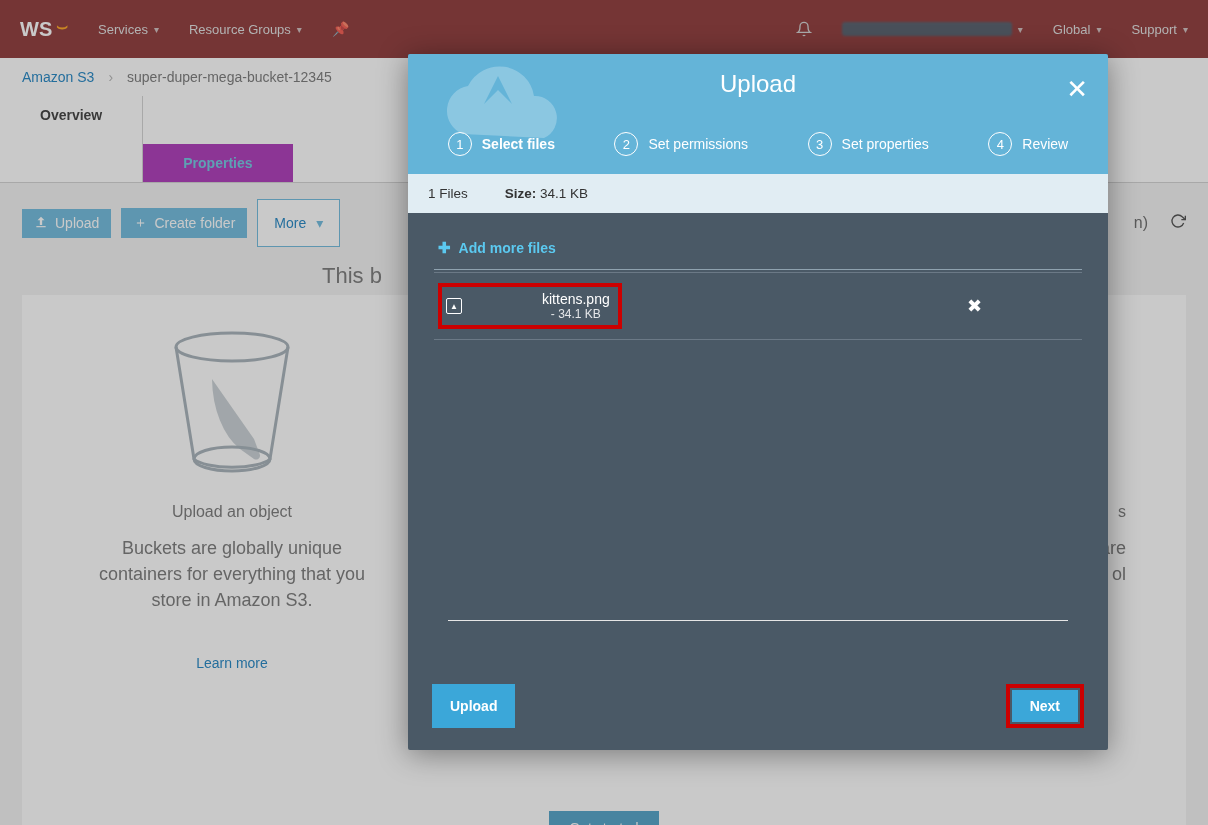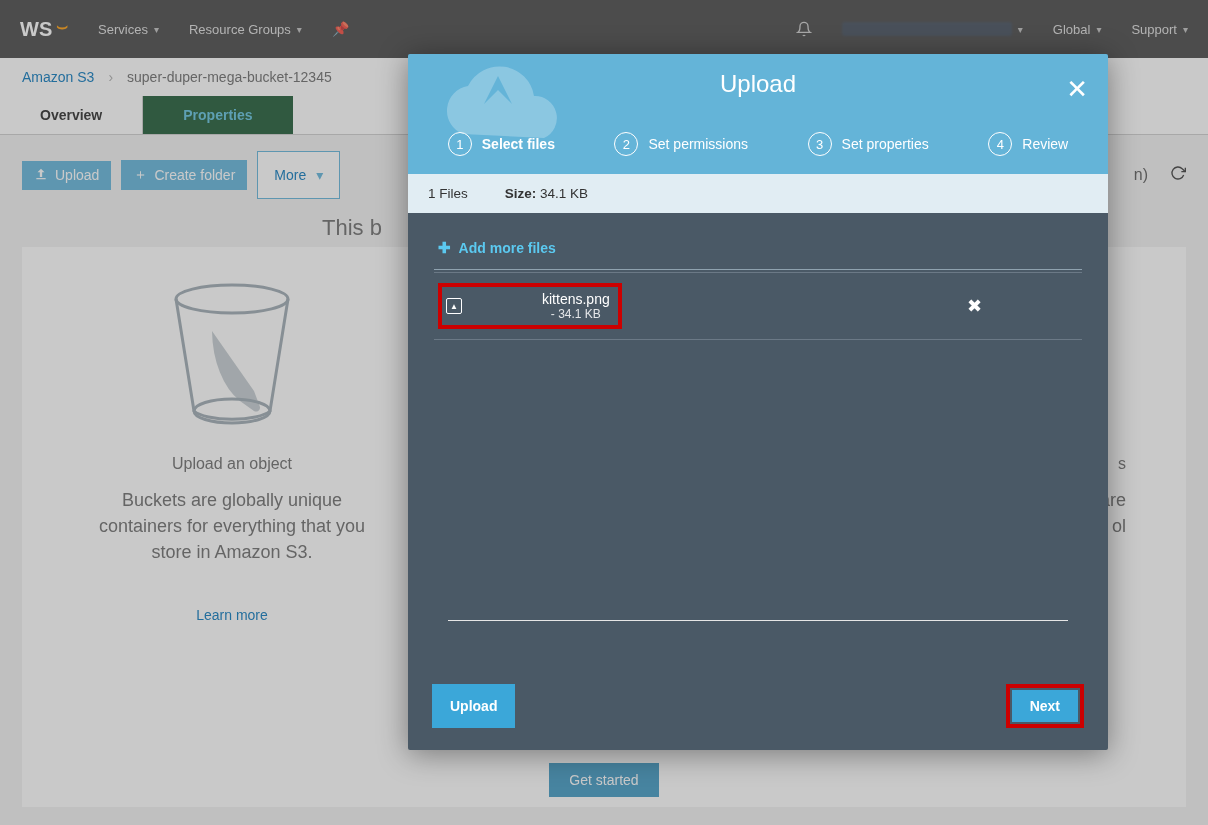--- a/index.html
+++ b/index.html
@@ -1,37 +1,37 @@
 <!DOCTYPE html>
 <html><head>
 <meta charset="utf-8">
 <style>
   * { box-sizing: border-box; margin: 0; padding: 0; font-family: "Helvetica Neue", Arial, sans-serif; }
   html, body { width: 1208px; height: 825px; overflow: hidden; background: #f2f2f2; }
   
   .topnav {
-    height: 58px; background: #404040; display: flex; align-items: center;
+    height: 58px; background: #7f1d1d; display: flex; align-items: center;
     color: #ddd; font-size: 13px; padding: 0 20px; gap: 30px;
   }
   .topnav .logo { font-weight: 700; font-size: 20px; color: #fff; display:flex; align-items:center; gap:4px;}
   .topnav .logo .swoosh { color:#ff9900; font-size:18px; margin-top:-6px;}
   .topnav .spacer { margin-left: auto; }
   .topnav .item { display:flex; align-items:center; gap:6px; cursor:pointer; }
   .topnav .caret { font-size:10px; opacity:.8; }
   .topnav .pin { font-size:14px; }
   .topnav .bell { font-size:15px; }
   .topnav .user-blur { width:170px; height:14px; background:#3b4655; border-radius:3px; filter:blur(1px);}
   
   .crumb-bar { background:#fff; padding:11px 22px; display:flex; align-items:flex-end; gap:14px; font-size:14px; color:#666;}
   .crumb-bar a { color:#0073bb; text-decoration:none; cursor:pointer;}
   .crumb-bar .sep { color:#aaa; }
   
   .tabs { display:flex; background:#fff; border-bottom:1px solid #ccc; }
   .tab { padding:11px 40px; font-size:14px; font-weight:600; cursor:pointer; color:#222; border-right:1px solid #ccc;}
-  .tab.inactive { background:#14532d; color:#5bc0de; border-right:none; }
+  .tab.inactive { background:#a21caf; color:#5bc0de; border-right:none;margin-top:48px; }
   .tab.active { background:#fff; }
   
   .toolbar { display:flex; align-items:center; gap:10px; padding:16px 22px; }
   .btn-blue { background:#5bb1d9; color:#fff; padding:6px 12px; border:none; font-size:14px; display:flex; align-items:center; gap:7px; cursor:pointer; }
   .btn-outline { background:#fff; border:1px solid #5bb1d9; color:#0073bb; padding:15px 16px; font-size:14px; display:flex; align-items:center; gap:10px; cursor:pointer;}
   .toolbar .right { margin-left:auto; display:flex; align-items:center; gap:22px; color:#555;}
   .refresh-icon { font-size:16px; color:#444; cursor:pointer;}
   
   .stage { padding:0 22px 22px 22px; }
   .card-area { background:#fff; min-height:560px; display:flex; gap:80px; padding:34px 60px; }

